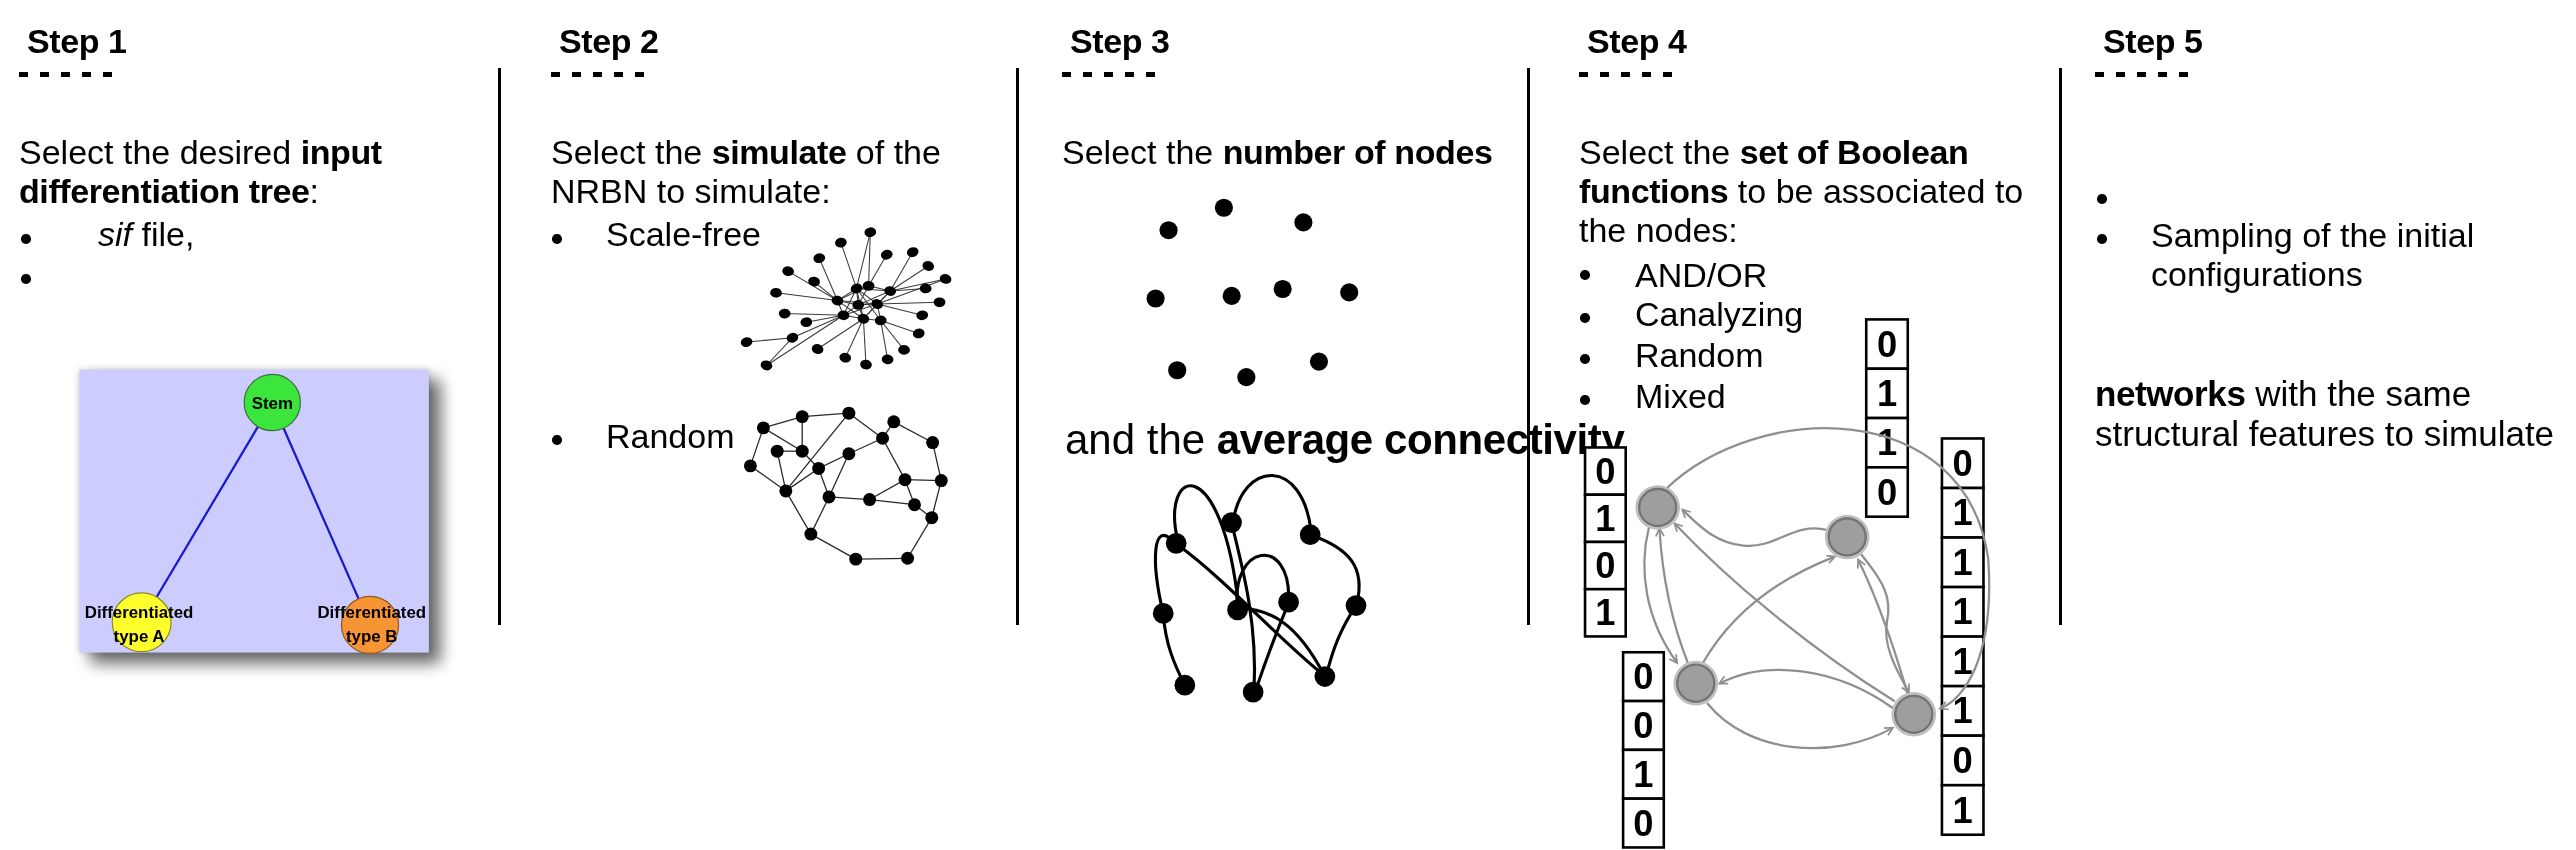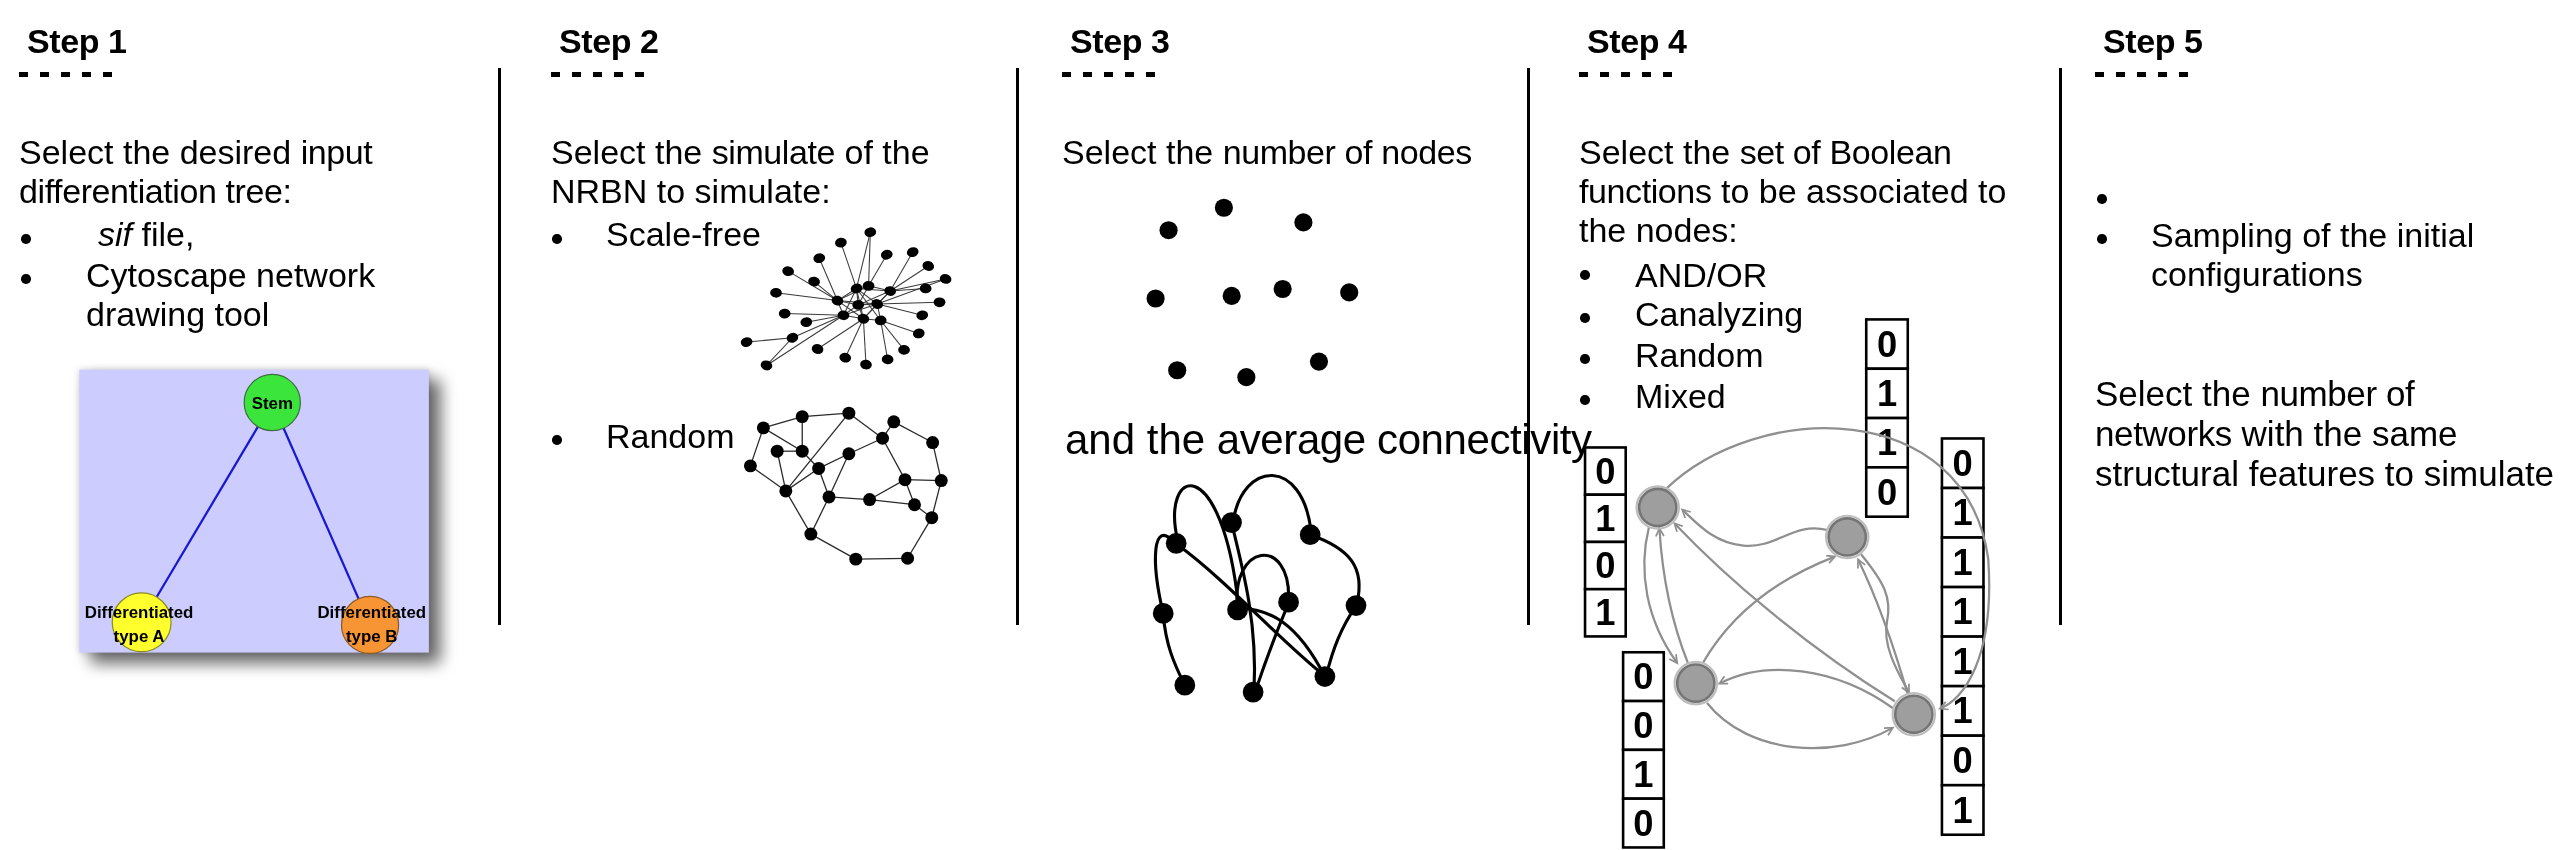--- a/index.html
+++ b/index.html
@@ -4,21 +4,21 @@
 <style>
   html,body{margin:0;padding:0;background:#ffffff;}
   #canvas{position:relative;width:2576px;height:851px;background:#ffffff;overflow:hidden;
           font-family:"Liberation Sans",sans-serif;color:#000;}
   .divider{position:absolute;top:68px;height:557px;width:2.6px;background:#000;}
   .step-title{position:absolute;top:16.4px;margin:8px;font-size:34px;line-height:34px;font-weight:700;
               letter-spacing:-0.4px;white-space:nowrap;}
   .dashes{position:absolute;top:72px;display:flex;gap:12px;}
   .dashes i{display:block;width:9px;height:5.2px;background:#000;}
   .para{position:absolute;font-size:34px;line-height:39px;white-space:nowrap;}
-  .para b,.btxt b{font-weight:400;letter-spacing:-0.4px;}
+  .para b,.btxt b{font-weight:700;letter-spacing:-0.4px;}
   .bullet-marker{position:absolute;width:9.5px;height:9.5px;border-radius:50%;background:#000;}
   .btxt{position:absolute;font-size:34px;line-height:39px;white-space:nowrap;}
   .btxt i{font-style:italic;margin-left:12px;}
   svg{position:absolute;display:block;}
   svg text{font-family:"Liberation Sans",sans-serif;}
   .tree-label{font-weight:700;fill:#000;}
   .vec-digit{font-weight:700;font-size:42px;fill:#000;}
 </style>
 </head>
 <body>
@@ -41,24 +41,20 @@
 
   <div class="para" style="left:19px;top:133px">
     <div><span>Select the desired </span><b>input</b></div>
     <div><b>differentiation tree</b><span>:</span></div>
   </div>
 
   <div class="bullet-marker" style="left:21px;top:234px"></div>
   <div class="btxt" style="left:86px;top:215px"><i>sif</i><span> file,</span></div>
 
   <div class="bullet-marker" style="left:21px;top:274px"></div>
-  <div class="btxt" style="left:86px;top:256px">
-    <div>Cytoscape network</div>
-    <div>drawing tool</div>
-  </div>
 
   <svg style="left:48px;top:342px" width="433" height="372" viewBox="55 395 500 430">
     <rect x="91" y="427" width="404" height="327" fill="#ccccfe" style="filter:drop-shadow(13px 12px 9px rgba(0,0,0,0.55)) drop-shadow(0px 0px 4px rgba(0,0,0,0.20))"></rect>
     <line x1="314" y1="465" x2="163" y2="719" stroke="#1818cf" stroke-width="2.6"></line>
     <line x1="314" y1="465" x2="427" y2="722" stroke="#1818cf" stroke-width="2.6"></line>
     <circle cx="314" cy="465" r="32.5" fill="#3ce53c" stroke="#3d6e3d" stroke-width="1.4"></circle>
     <circle cx="163" cy="719" r="34" fill="#ffff2e" stroke="#8a8a22" stroke-width="1.4"></circle>
     <circle cx="427" cy="722" r="33" fill="#f79433" stroke="#8a5a20" stroke-width="1.4"></circle>
     <text class="tree-label" x="314" y="472" font-size="19.5" text-anchor="middle">Stem</text>
     <text class="tree-label" x="160" y="714.5" font-size="19.5" text-anchor="middle">Differentiated</text>
@@ -417,19 +413,18 @@
 
   <div class="bullet-marker" style="left:2097px;top:194px"></div>
 
   <div class="bullet-marker" style="left:2097px;top:234px"></div>
   <div class="btxt" style="left:2151px;top:216px">
     <div>Sampling of the initial</div>
     <div>configurations</div>
   </div>
 
   <div class="para" style="left:2095px;top:374px;line-height:40px;font-size:35px">
-    <div><span>Select the </span><b>number of</b></div>
     <div><b>networks</b><span> with the same</span></div>
     <div><span>structural features to simulate</span></div>
   </div>
 
 </div>
 
 
 </body></html>

